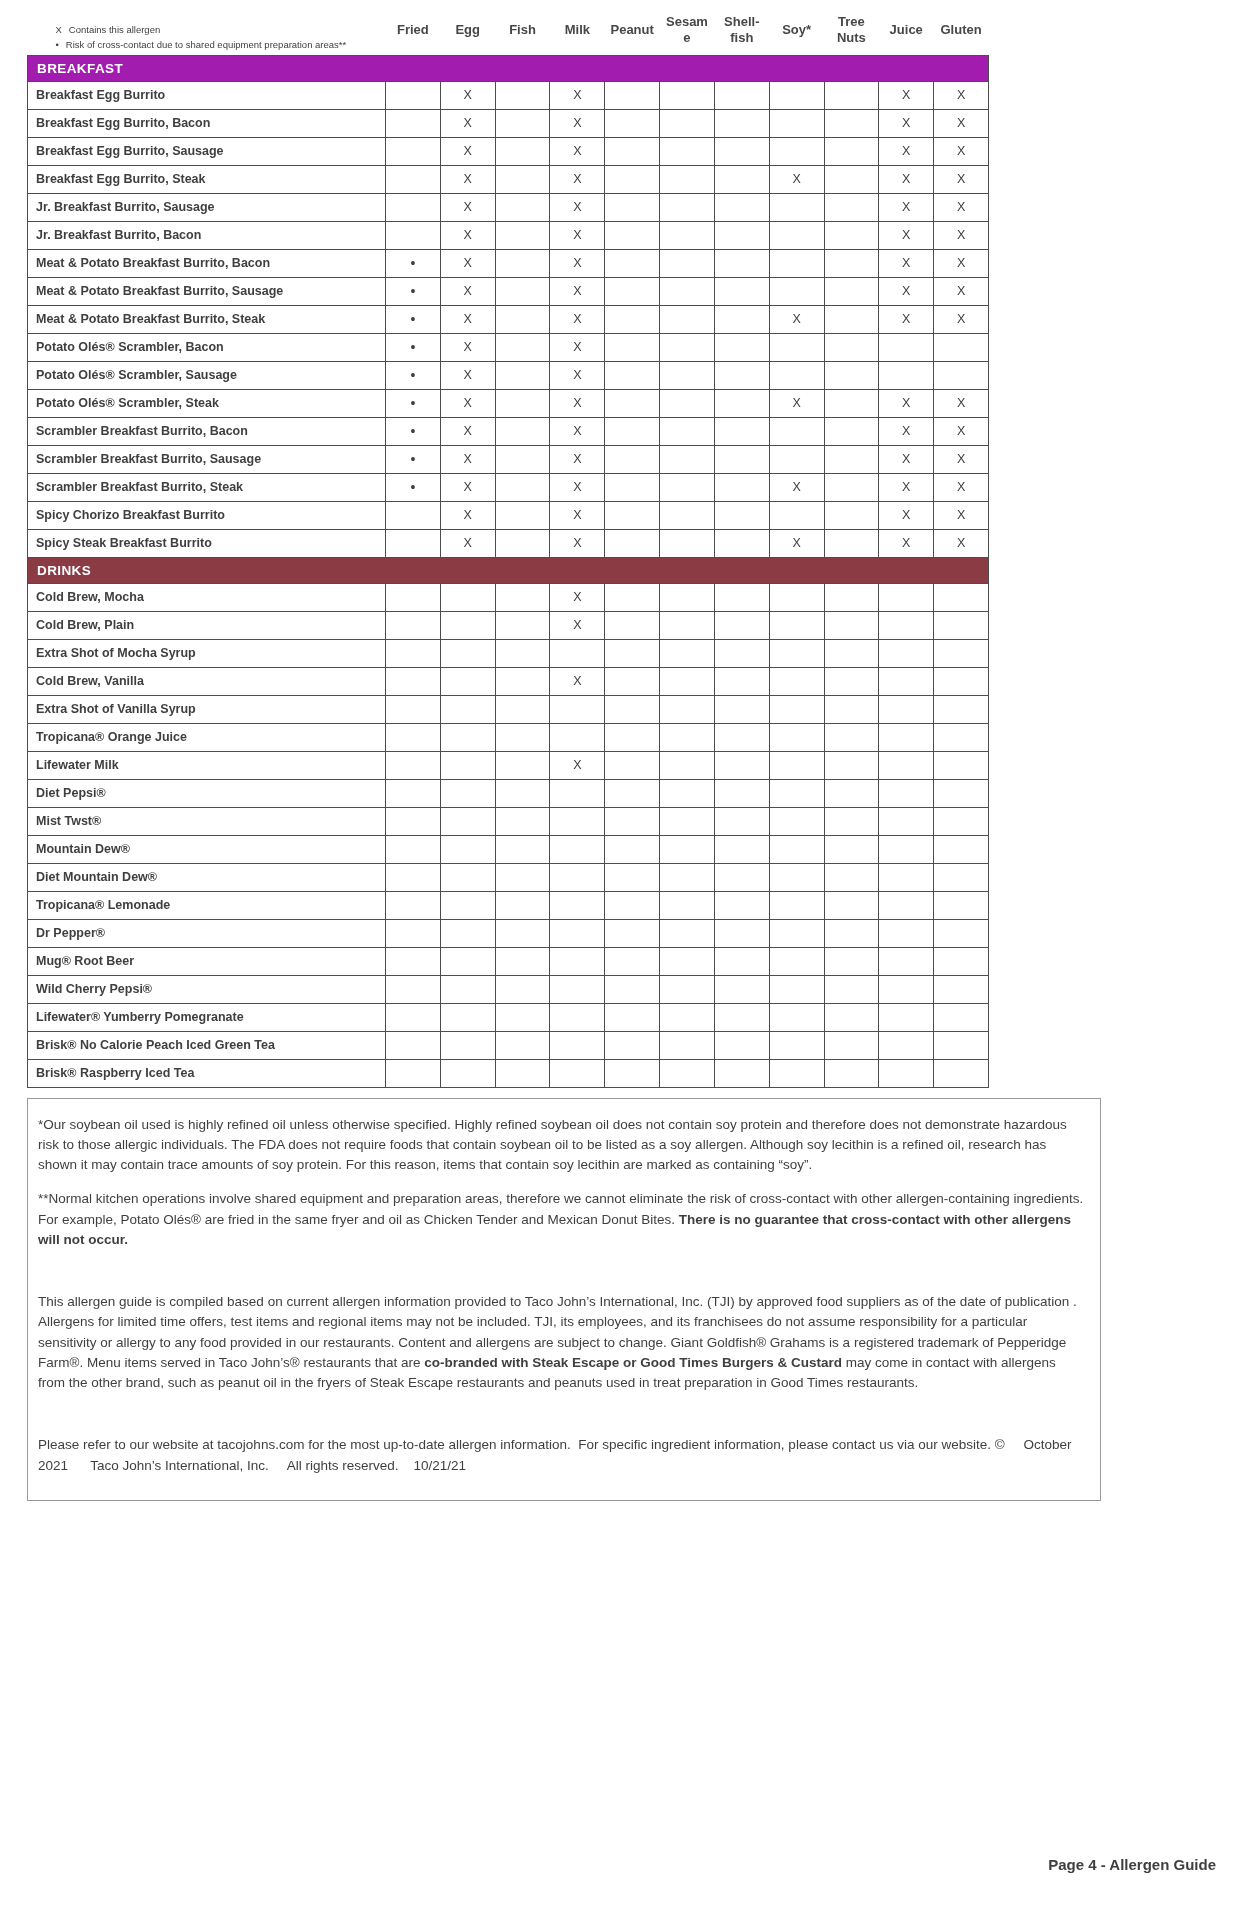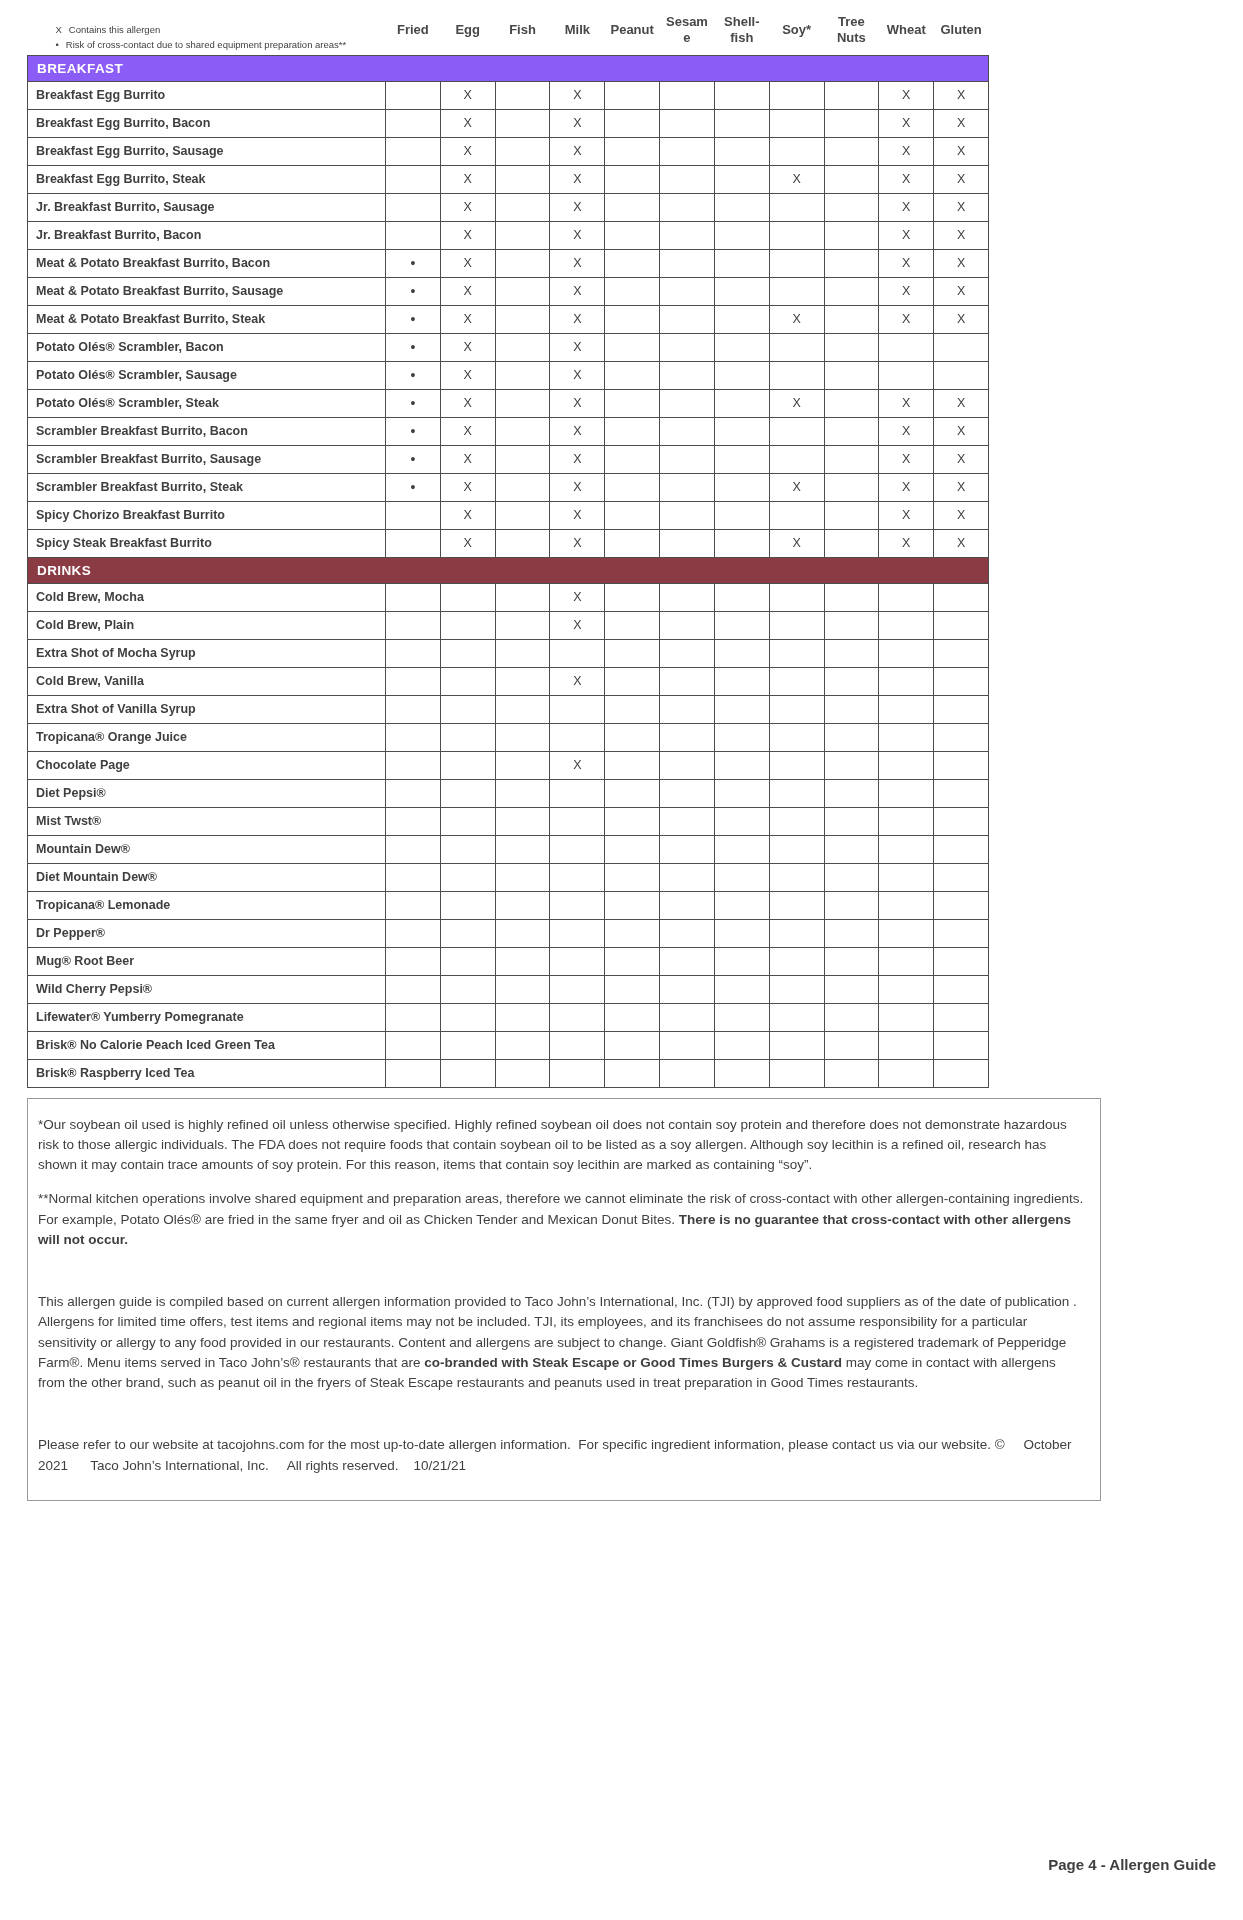--- a/index.html
+++ b/index.html
@@ -132,28 +132,28 @@
 
       <th class="col-head">Fried</th>
           <th class="col-head">Egg</th>
           <th class="col-head">Fish</th>
           <th class="col-head">Milk</th>
           <th class="col-head">Peanut</th>
           <th class="col-head">Sesame</th>
           <th class="col-head">Shell-fish</th>
           <th class="col-head">Soy*</th>
           <th class="col-head">Tree Nuts</th>
-          <th class="col-head">Wheat</th>
+          <th class="col-head">Juice</th>
           <th class="col-head">Gluten</th>
         </tr>
     </thead>
     <tbody id="table-body">
 
     <tr>
-          <td colspan="12" class="section-bar" style="background: #8b5cf6; color: rgb(255, 255, 255);">BREAKFAST</td>
+          <td colspan="12" class="section-bar" style="background: #a21caf; color: rgb(255, 255, 255);">BREAKFAST</td>
         </tr>
         <tr>
           <td class="item-cell">Breakfast Egg Burrito</td>
           <td class="mark-cell"></td>
           <td class="mark-cell">X</td>
           <td class="mark-cell"></td>
           <td class="mark-cell">X</td>
           <td class="mark-cell"></td>
           <td class="mark-cell"></td>
           <td class="mark-cell"></td>
@@ -467,21 +467,21 @@
           <td class="mark-cell"></td>
           <td class="mark-cell"></td>
           <td class="mark-cell"></td>
           <td class="mark-cell"></td>
           <td class="mark-cell"></td>
           <td class="mark-cell"></td>
           <td class="mark-cell"></td>
           <td class="mark-cell"></td>
         </tr>
         <tr>
-          <td class="item-cell">Chocolate Page</td>
+          <td class="item-cell">Lifewater Milk</td>
           <td class="mark-cell"></td>
           <td class="mark-cell"></td>
           <td class="mark-cell"></td>
           <td class="mark-cell">X</td>
           <td class="mark-cell"></td>
           <td class="mark-cell"></td>
           <td class="mark-cell"></td>
           <td class="mark-cell"></td>
           <td class="mark-cell"></td>
           <td class="mark-cell"></td>

